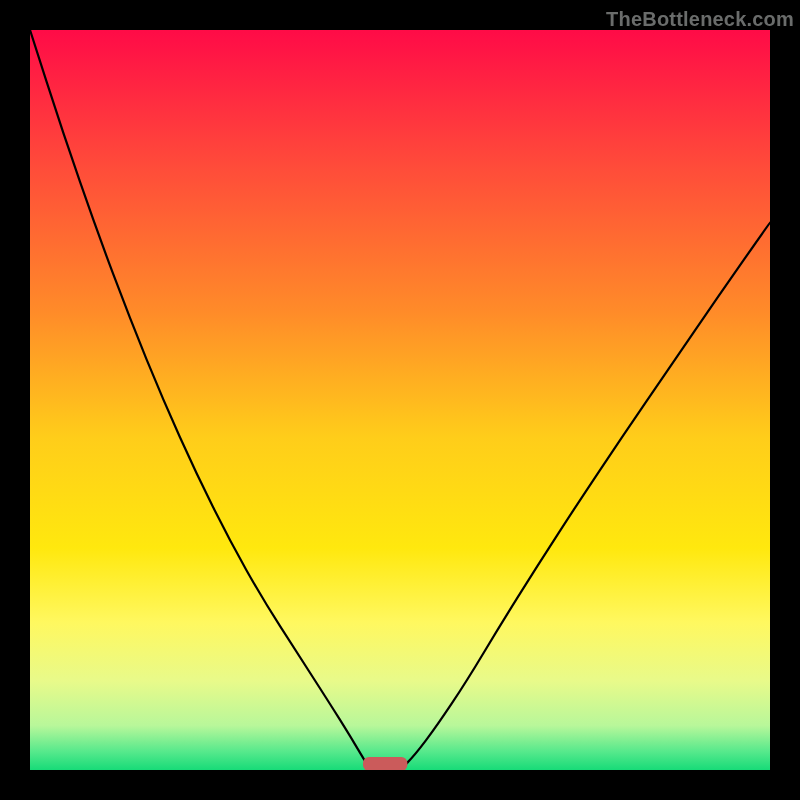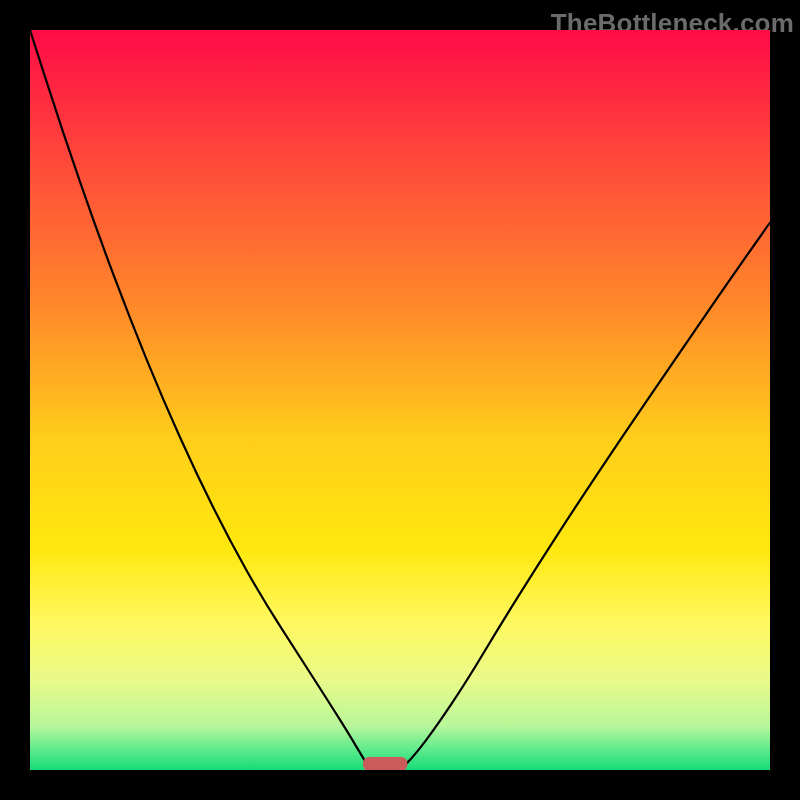--- a/index.html
+++ b/index.html
@@ -21,21 +21,21 @@
     left: 30px;
     top: 30px;
     width: 740px;
     height: 740px;
   }
   .watermark {
     position: absolute;
     top: 8px;
     right: 6px;
     font-family: Arial, sans-serif;
-    font-size: 26px;
+    font-size: 20px;
     font-weight: 600;
     color: #6a6c6b;
     letter-spacing: 0.2px;
     user-select: none;
   }
   svg { display: block; }
 </style>
 </head>
 <body>
 

